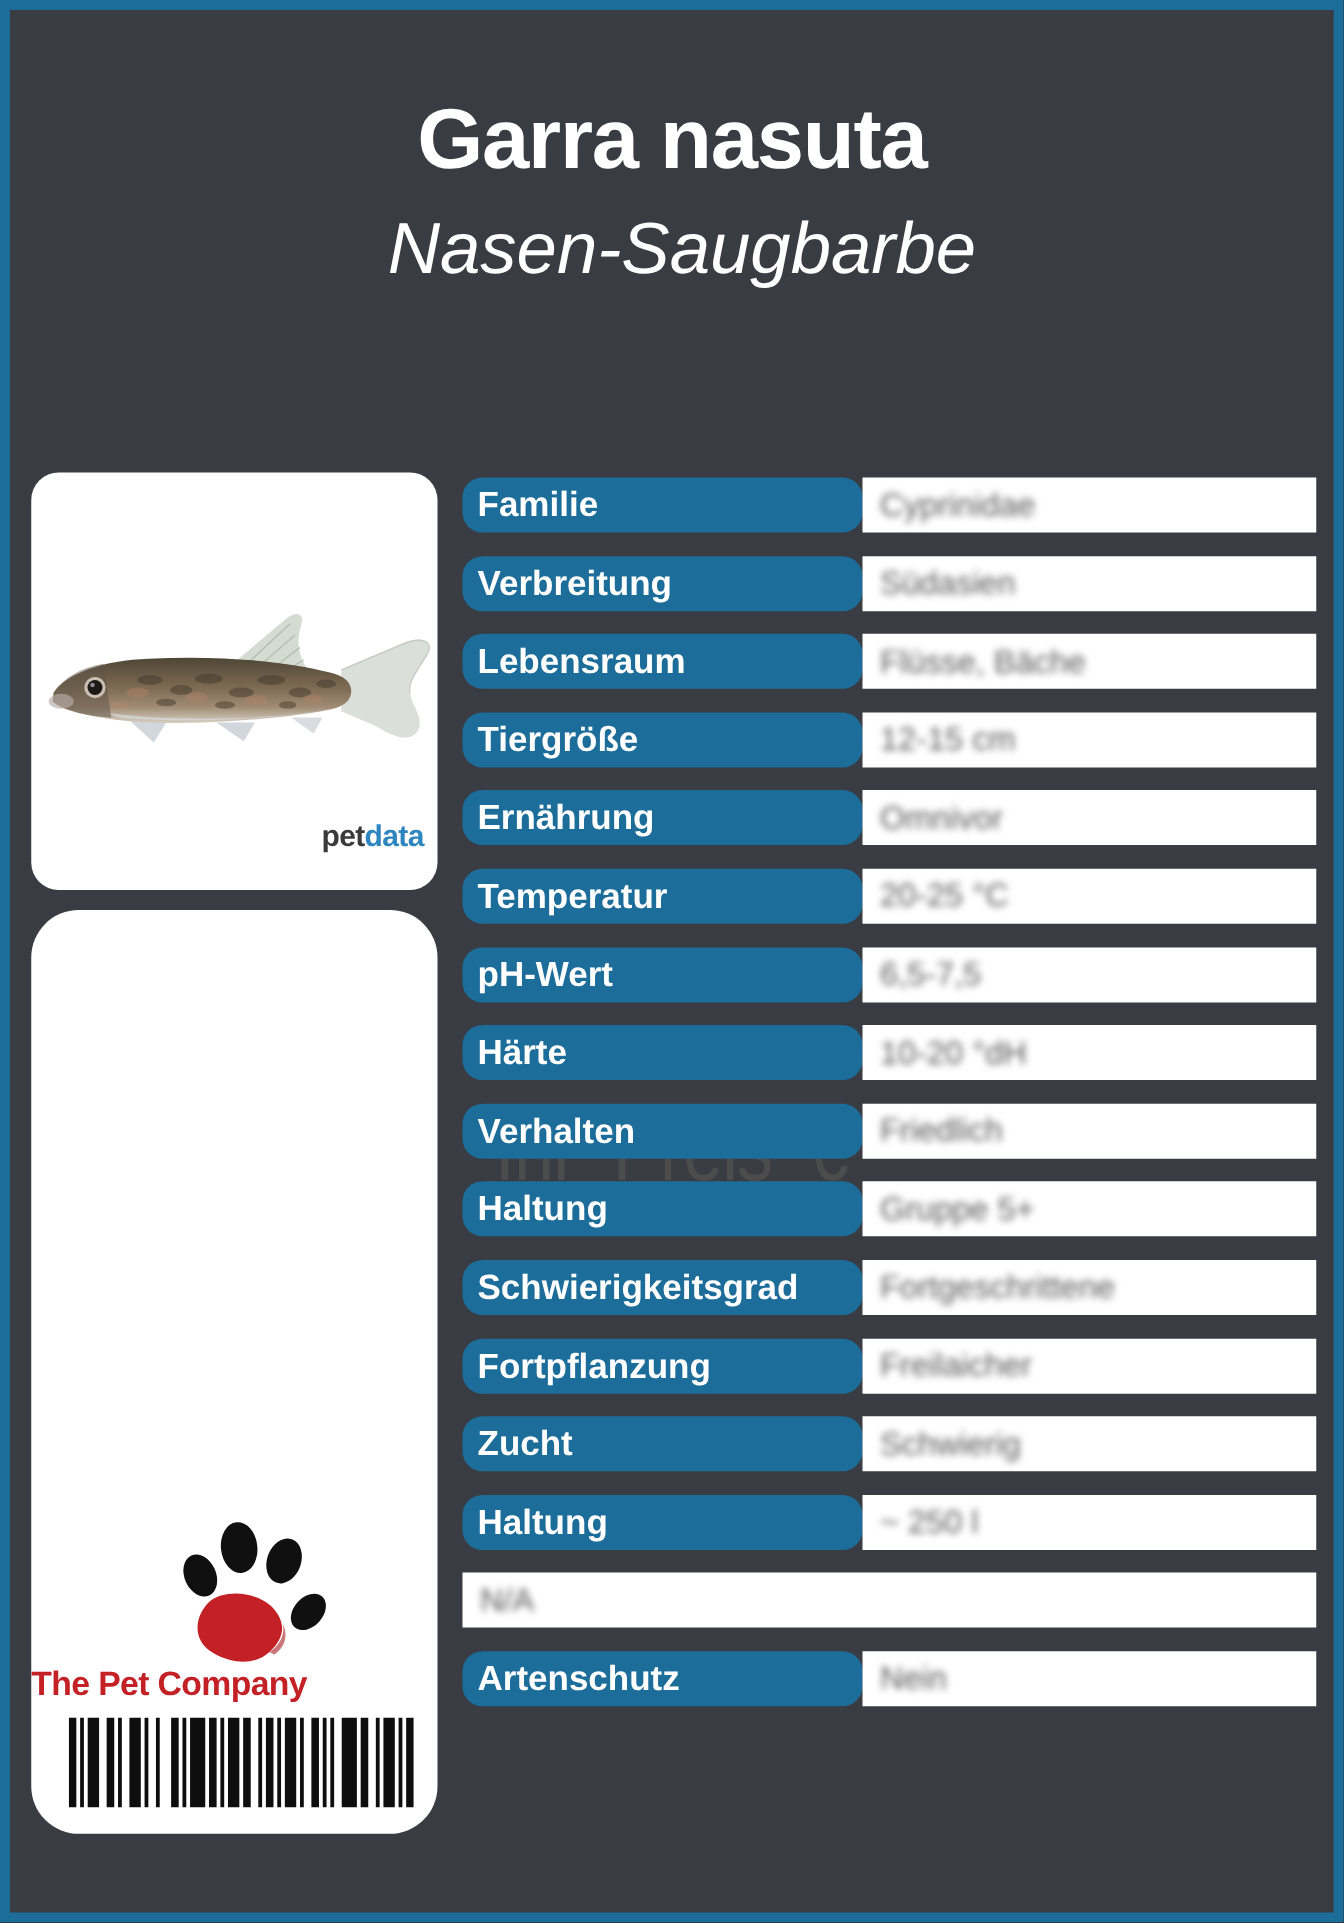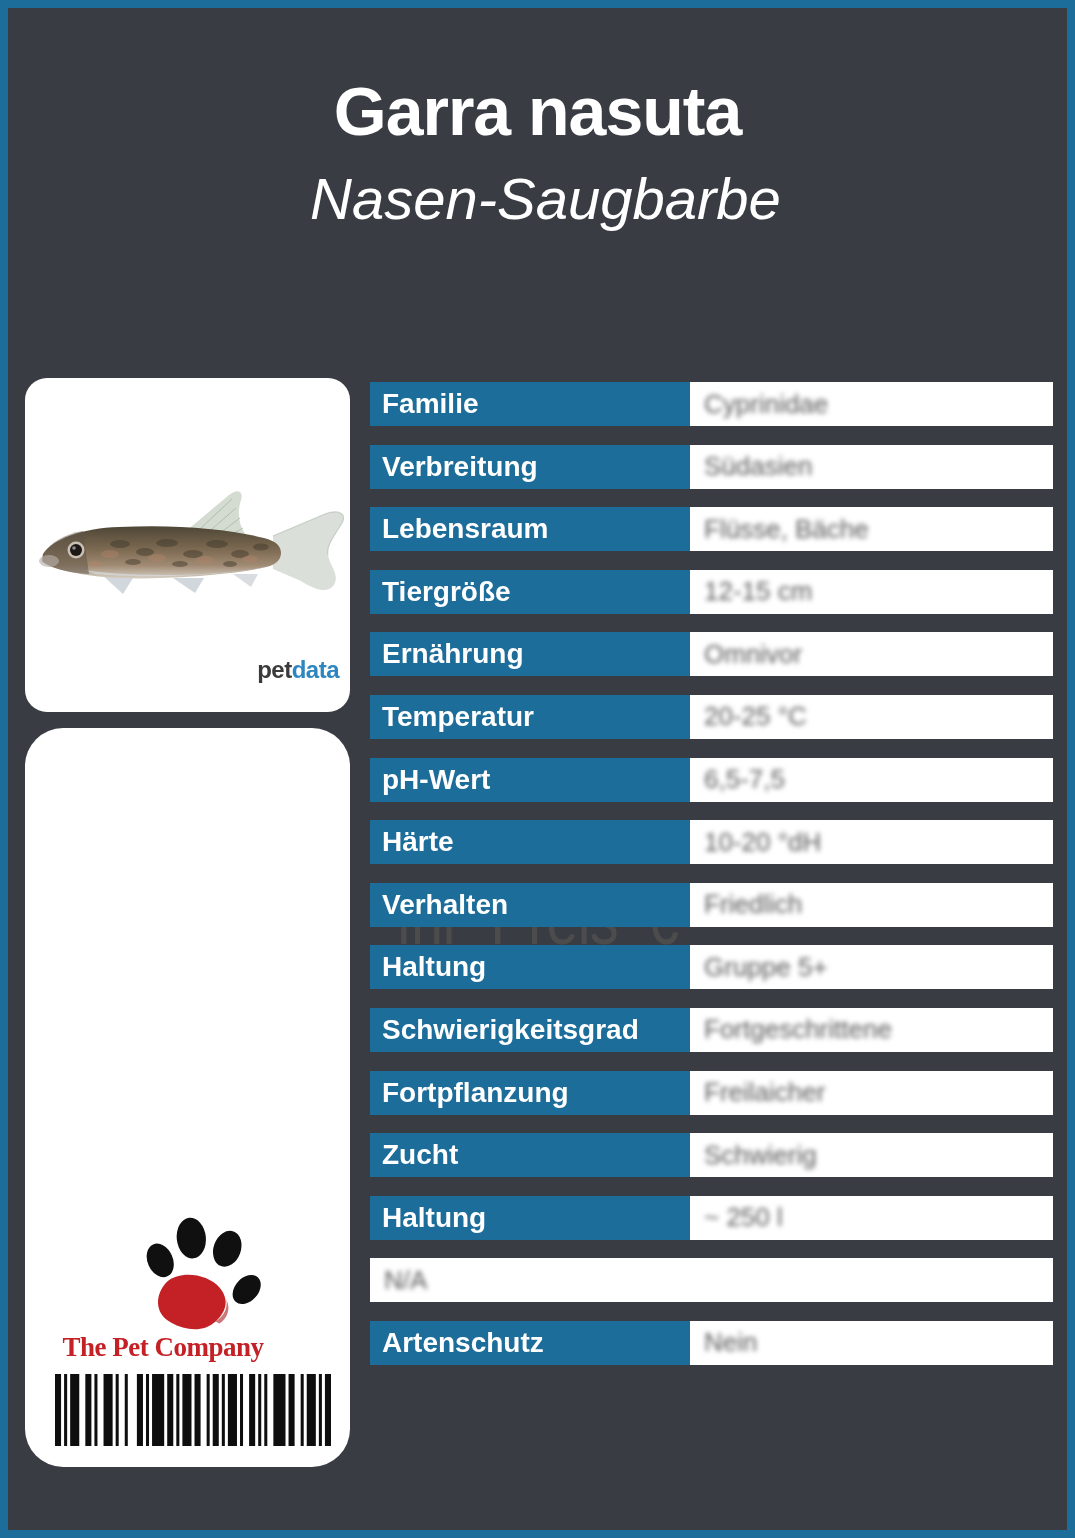--- a/index.html
+++ b/index.html
@@ -47,39 +47,39 @@
     font-size:74px; font-weight:500; line-height:1;
     letter-spacing:-1px; word-spacing:18px;
     transform:scaleX(0.78); transform-origin:center;
     white-space:nowrap;
   }
 
   .paw { position:absolute; left:124px; top:1198px; width:140px; height:136px; }
 
   .company {
     position:absolute; left:17px; top:1324px; width:276px;
-    text-align:center; color:#c42127;
-    font-size:27px; font-weight:700; letter-spacing:-0.5px;font-family:Liberation Serif, serif;
+    color:#c42127;
+    font-size:27px; font-weight:700; letter-spacing:-0.5px;
   }
 
   .barcode { position:absolute; left:47px; top:1366px; width:276px; height:72px; }
 
   
   .info-table {
     position:absolute; left:362px; top:374px; width:683px;
     display:flex; flex-direction:column; gap:18.6px;
   }
   .row { display:flex; height:44px; width:100%; }
   .cell-label {
     width:320px; flex:0 0 320px;
     background:#1c6d99; color:#ffffff;
     font-size:28px; font-weight:700;
     display:flex; align-items:center;
     padding-left:12px; padding-right:4px;
-    white-space:nowrap; overflow:hidden;
+    white-space:nowrap; overflow:hidden;border-radius:16px;
   }
   .cell-value {
     flex:1 1 auto; background:#ffffff;
     display:flex; align-items:center;
     padding-left:14px; overflow:hidden;
   }
   .vtext {
     color:#5a5a5a; font-size:26px; font-weight:400;
     filter:blur(2.8px); white-space:nowrap;
   }

